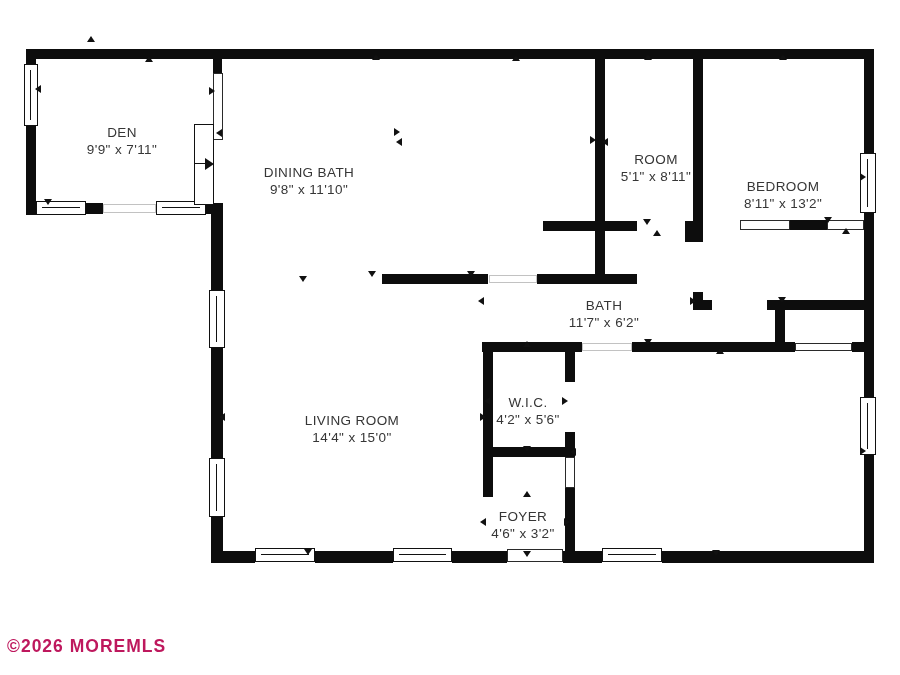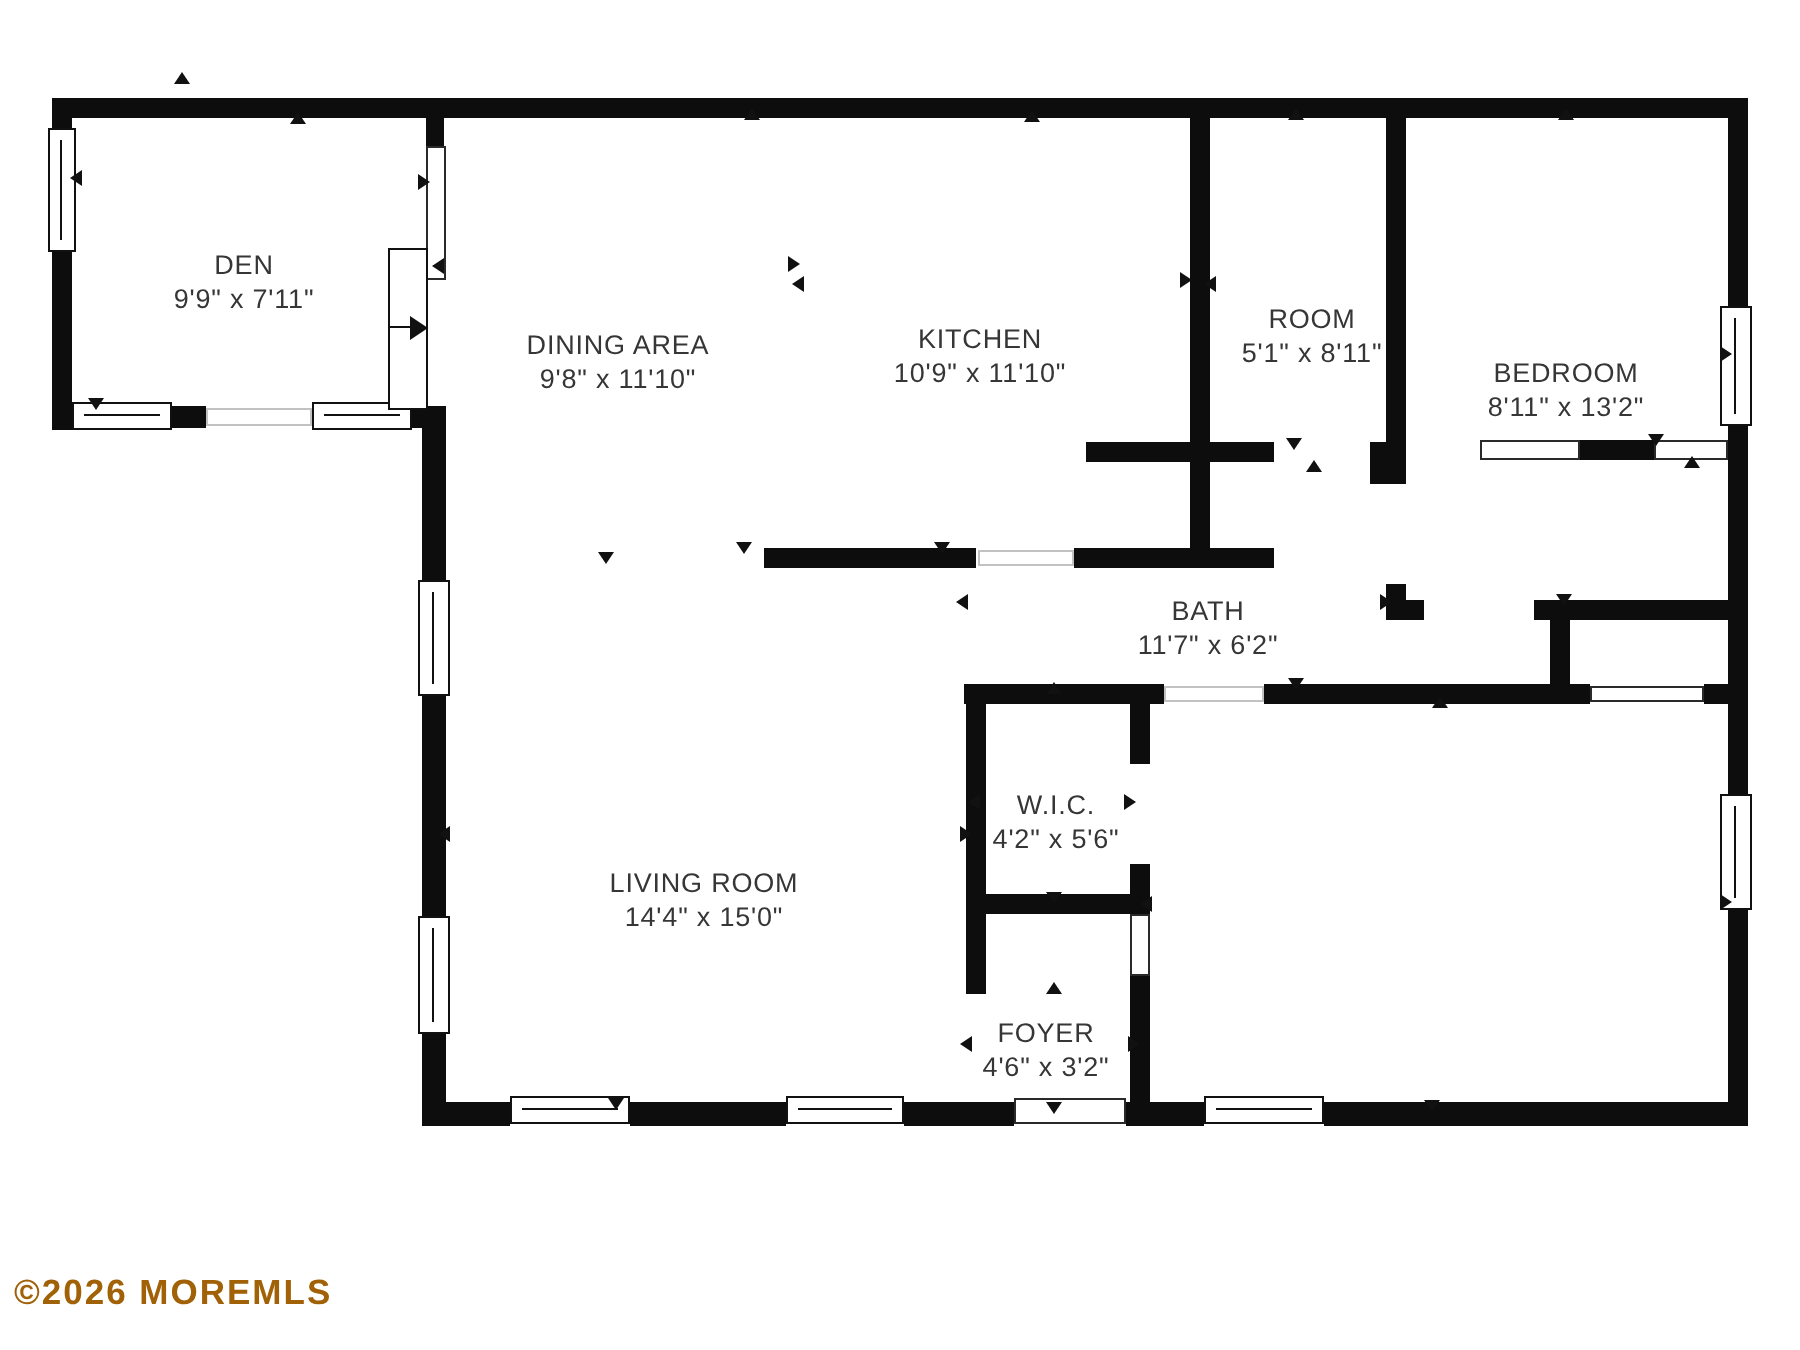--- a/index.html
+++ b/index.html
@@ -9,21 +9,21 @@
   .window{position:absolute;background:#fff;border:1.5px solid #111;box-sizing:border-box;}
   .window.h::after{content:"";position:absolute;left:5px;right:5px;top:50%;margin-top:-1px;border-top:1.5px solid #111;}
   .window.v::after{content:"";position:absolute;top:5px;bottom:5px;left:50%;margin-left:-1px;border-left:1.5px solid #111;}
   .frame{position:absolute;background:#fff;border:1px solid #2a2a2a;box-sizing:border-box;}
   .opening{position:absolute;background:#fff;border:1px solid #c2c2c2;box-sizing:border-box;}
   .room-label{position:absolute;transform:translate(-50%,-50%);text-align:center;
               color:#363636;font-size:13.5px;line-height:17px;white-space:nowrap;letter-spacing:.4px;}
   .steps{position:absolute;background:#fff;border:1.5px solid #111;box-sizing:border-box;}
   .steps-divider{position:absolute;height:0;border-top:1.5px solid #111;}
   .arrow{position:absolute;width:0;height:0;}
-  .watermark{position:absolute;color:#a16207;font-size:17.5px;font-weight:700;letter-spacing:1px;}
+  .watermark{position:absolute;color:#be185d;font-size:17.5px;font-weight:700;letter-spacing:1px;}
 </style>
 </head>
 <body>
 
 <div id="canvas">
 
   <div class="wall" style="left:26px;top:49px;width:848px;height:10px"></div>
   <div class="wall" style="left:26px;top:49px;width:10px;height:16px"></div>
   <div class="wall" style="left:26px;top:125px;width:10px;height:90px"></div>
   <div class="wall" style="left:26px;top:203px;width:10px;height:11px"></div>
@@ -85,40 +85,36 @@
 
   <div class="steps" style="left:194px;top:124px;width:20px;height:81px"></div>
   <div class="steps-divider" style="left:195px;top:163px;width:12px"></div>
   <div class="arrow" style="left:205px;top:158px;border-top:6px solid transparent;border-bottom:6px solid transparent;border-left:9px solid #111;"></div>
 
   <div class="room-label" style="left:122px;top:141px">
     <div>DEN</div>
     <div>9'9" x 7'11"</div>
   </div>
   <div class="room-label" style="left:309px;top:181px">
-    <div>DINING AREA</div>
+    <div>DINING BATH</div>
     <div>9'8" x 11'10"</div>
-  </div>
-  <div class="room-label" style="left:490px;top:178px">
-    <div>KITCHEN</div>
-    <div>10'9" x 11'10"</div>
   </div>
   <div class="room-label" style="left:656px;top:168px">
     <div>ROOM</div>
     <div>5'1" x 8'11"</div>
   </div>
   <div class="room-label" style="left:783px;top:195px">
     <div>BEDROOM</div>
     <div>8'11" x 13'2"</div>
   </div>
   <div class="room-label" style="left:604px;top:314px">
     <div>BATH</div>
     <div>11'7" x 6'2"</div>
   </div>
-  <div class="room-label" style="left:352px;top:450px">
+  <div class="room-label" style="left:352px;top:429px">
     <div>LIVING ROOM</div>
     <div>14'4" x 15'0"</div>
   </div>
   <div class="room-label" style="left:528px;top:411px">
     <div>W.I.C.</div>
     <div>4'2" x 5'6"</div>
   </div>
   <div class="room-label" style="left:523px;top:525px">
     <div>FOYER</div>
     <div>4'6" x 3'2"</div>

